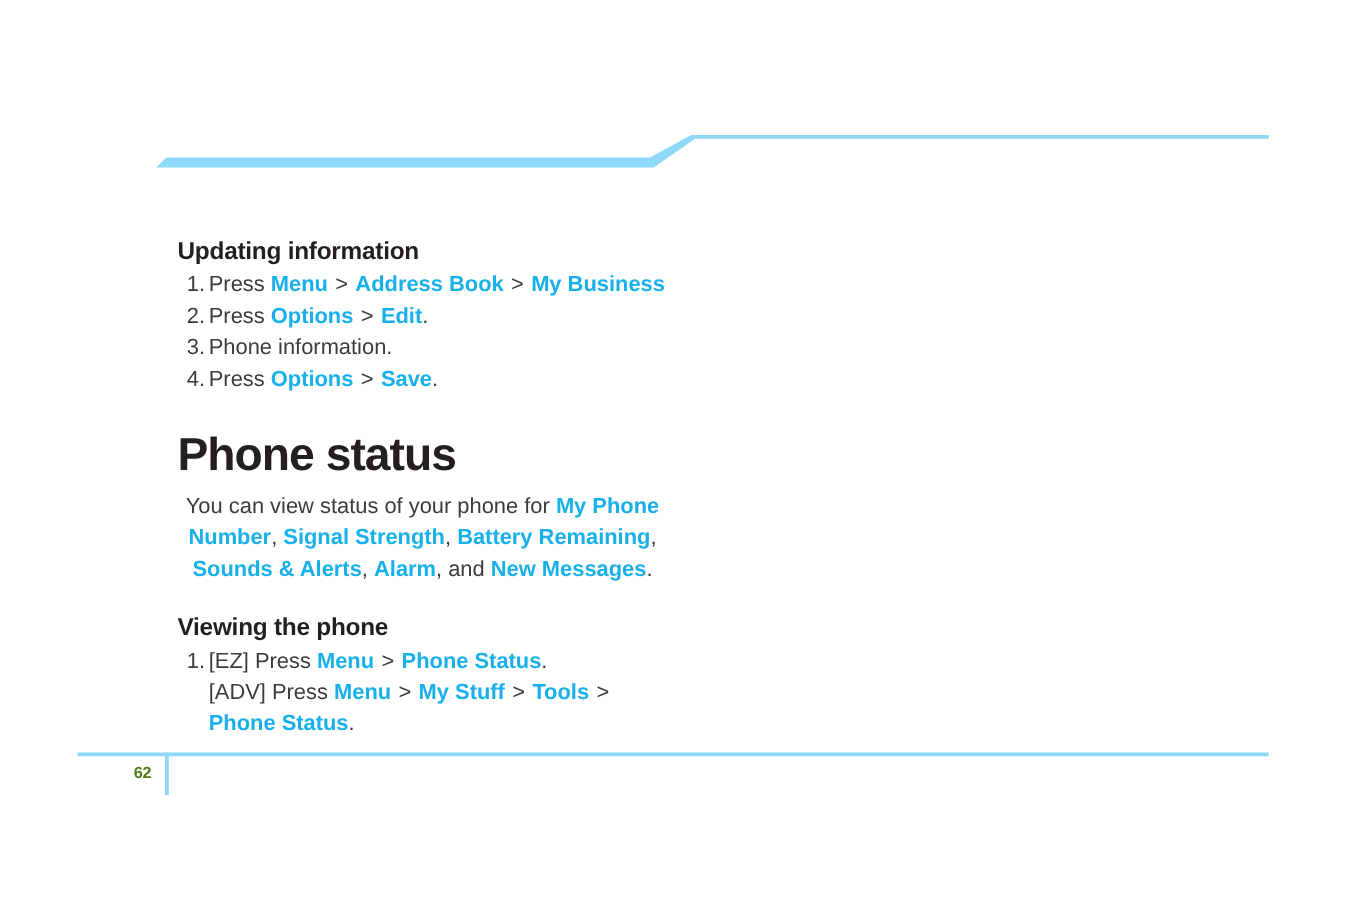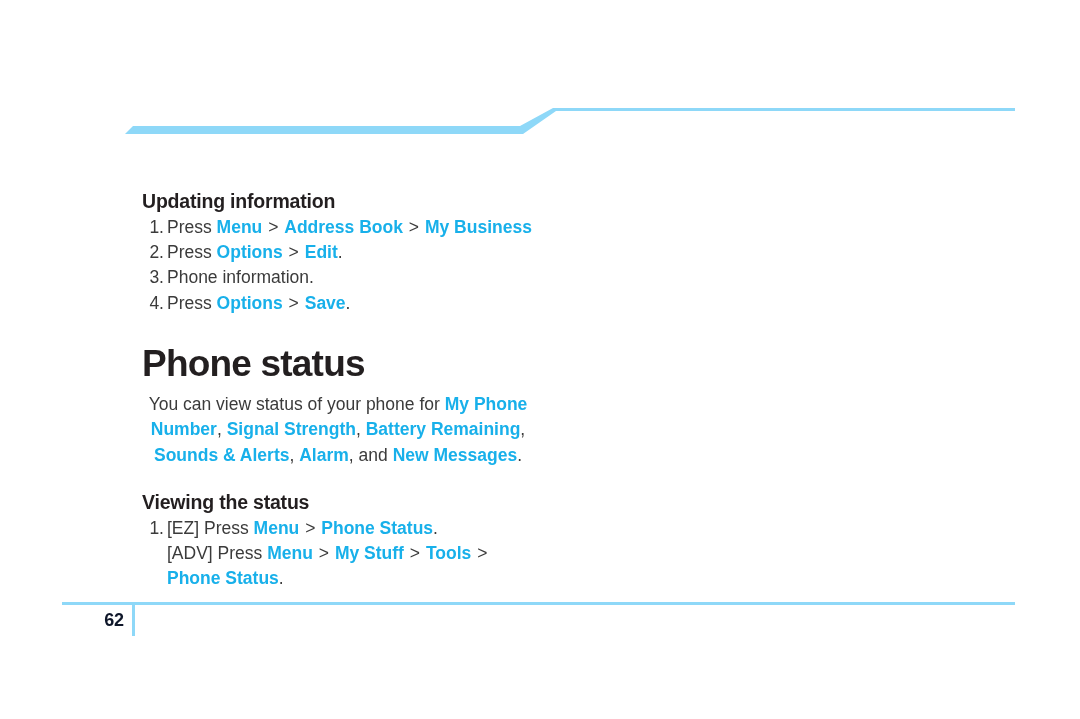--- a/index.html
+++ b/index.html
@@ -120,23 +120,23 @@
     width: 1080px;
     height: 60px;
     pointer-events: none;
   }
   .page-number {
     position: absolute;
     left: 100px;
     top: 610px;
     width: 28px;
     text-align: center;
-    font-size: 18px;
-    font-weight: bold;
-    color: #0f172a;
+    font-size: 13px;
+    font-weight: bold;
+    color: #4d7c0f;
     letter-spacing: -0.2px;
   }
 </style>
 </head>
 <body>
 
 <div class="page">
 
   <svg class="header-rule" viewBox="0 0 1080 44" width="1080" height="44" preserveAspectRatio="none">
 
@@ -172,21 +172,21 @@
     <div class="gap-title"></div>
 
     <h1 class="chapter-title">Phone status</h1>
 
     <div class="gap-para"></div>
 
     <p class="para"><span>You can view status of your phone for </span><span class="kw">My Phone Number</span><span>,</span> <span class="kw">Signal Strength</span><span>,</span> <span class="kw">Battery Remaining</span><span>,</span> <span class="kw">Sounds &amp; Alerts</span><span>,</span> <span class="kw">Alarm</span><span>,</span> <span>and</span> <span class="kw">New Messages</span><span>.</span></p>
 
     <div class="gap-section"></div>
 
-    <h2 class="subheading">Viewing the status</h2>
+    <h2 class="subheading">Viewing the phone</h2>
 
     <ol class="steps">
       <li>
         <span class="marker">1.</span>
         <span class="step-body"><span>[EZ]</span>&nbsp;<span>Press</span>&nbsp;<span class="kw">Menu</span>&nbsp;<span class="sep">&gt;</span>&nbsp;<span class="kw">Phone Status</span><span>.</span><span class="subline"><span>[ADV]</span>&nbsp;<span>Press</span>&nbsp;<span class="kw">Menu</span>&nbsp;<span class="sep">&gt;</span>&nbsp;<span class="kw">My Stuff</span>&nbsp;<span class="sep">&gt;</span>&nbsp;<span class="kw">Tools</span>&nbsp;<span class="sep">&gt;</span></span><span class="subline"><span class="kw">Phone Status</span><span>.</span></span></span>
       </li>
     </ol>
 
   </div>
 

